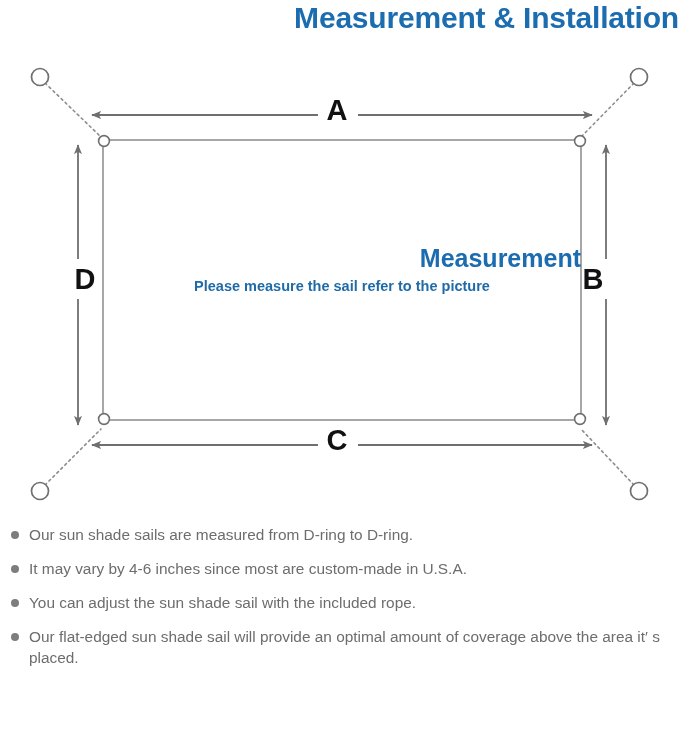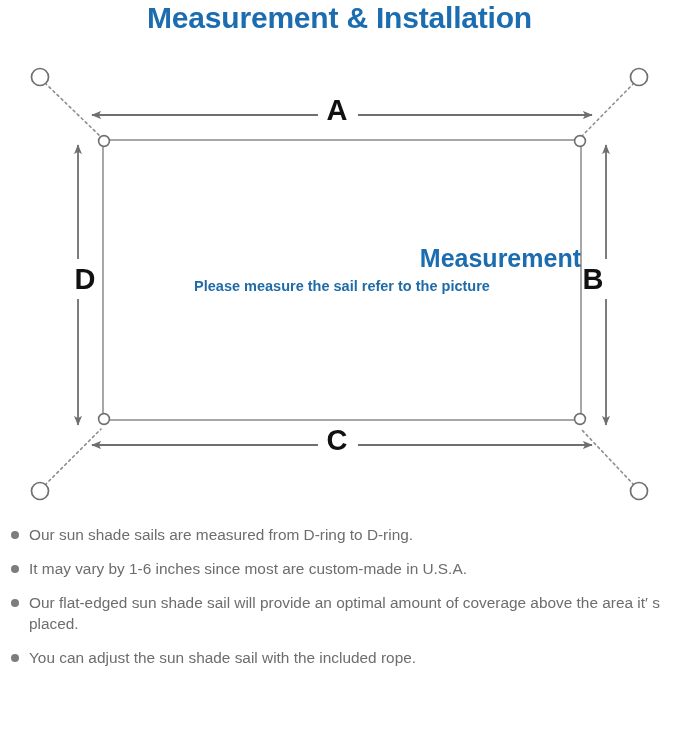--- a/index.html
+++ b/index.html
@@ -22,21 +22,21 @@
     height: 739px;
     background: #ffffff;
   }
 
   
   .title {
     position: absolute;
     left: 0;
     top: 0;
     width: 679px;
-    text-align: center;
+    text-align: right;
     font-size: 30px;
     font-weight: bold;
     color: #1c6cb0;
     letter-spacing: -0.2px;
     line-height: 36px;
   }
 
   
   .diagram {
     position: absolute;
@@ -185,25 +185,25 @@
     <div class="dim-letter dim-D">D</div>
   </div>
 
   <div class="notes">
     <div class="note">
       <span class="bullet"></span>
       <span>Our sun shade sails are measured from D-ring to D-ring.</span>
     </div>
     <div class="note">
       <span class="bullet"></span>
-      <span>It may vary by 1-6 inches since most are custom-made in U.S.A.</span>
+      <span>It may vary by 4-6 inches since most are custom-made in U.S.A.</span>
+    </div>
+    <div class="note">
+      <span class="bullet"></span>
+      <span>You can adjust the sun shade sail with the included rope.</span>
     </div>
     <div class="note">
       <span class="bullet"></span>
       <span>Our flat-edged sun shade sail will provide an optimal amount of coverage above the area it′ s placed.</span>
     </div>
-    <div class="note">
-      <span class="bullet"></span>
-      <span>You can adjust the sun shade sail with the included rope.</span>
-    </div>
   </div>
 
 </div>
 
 </body></html>

